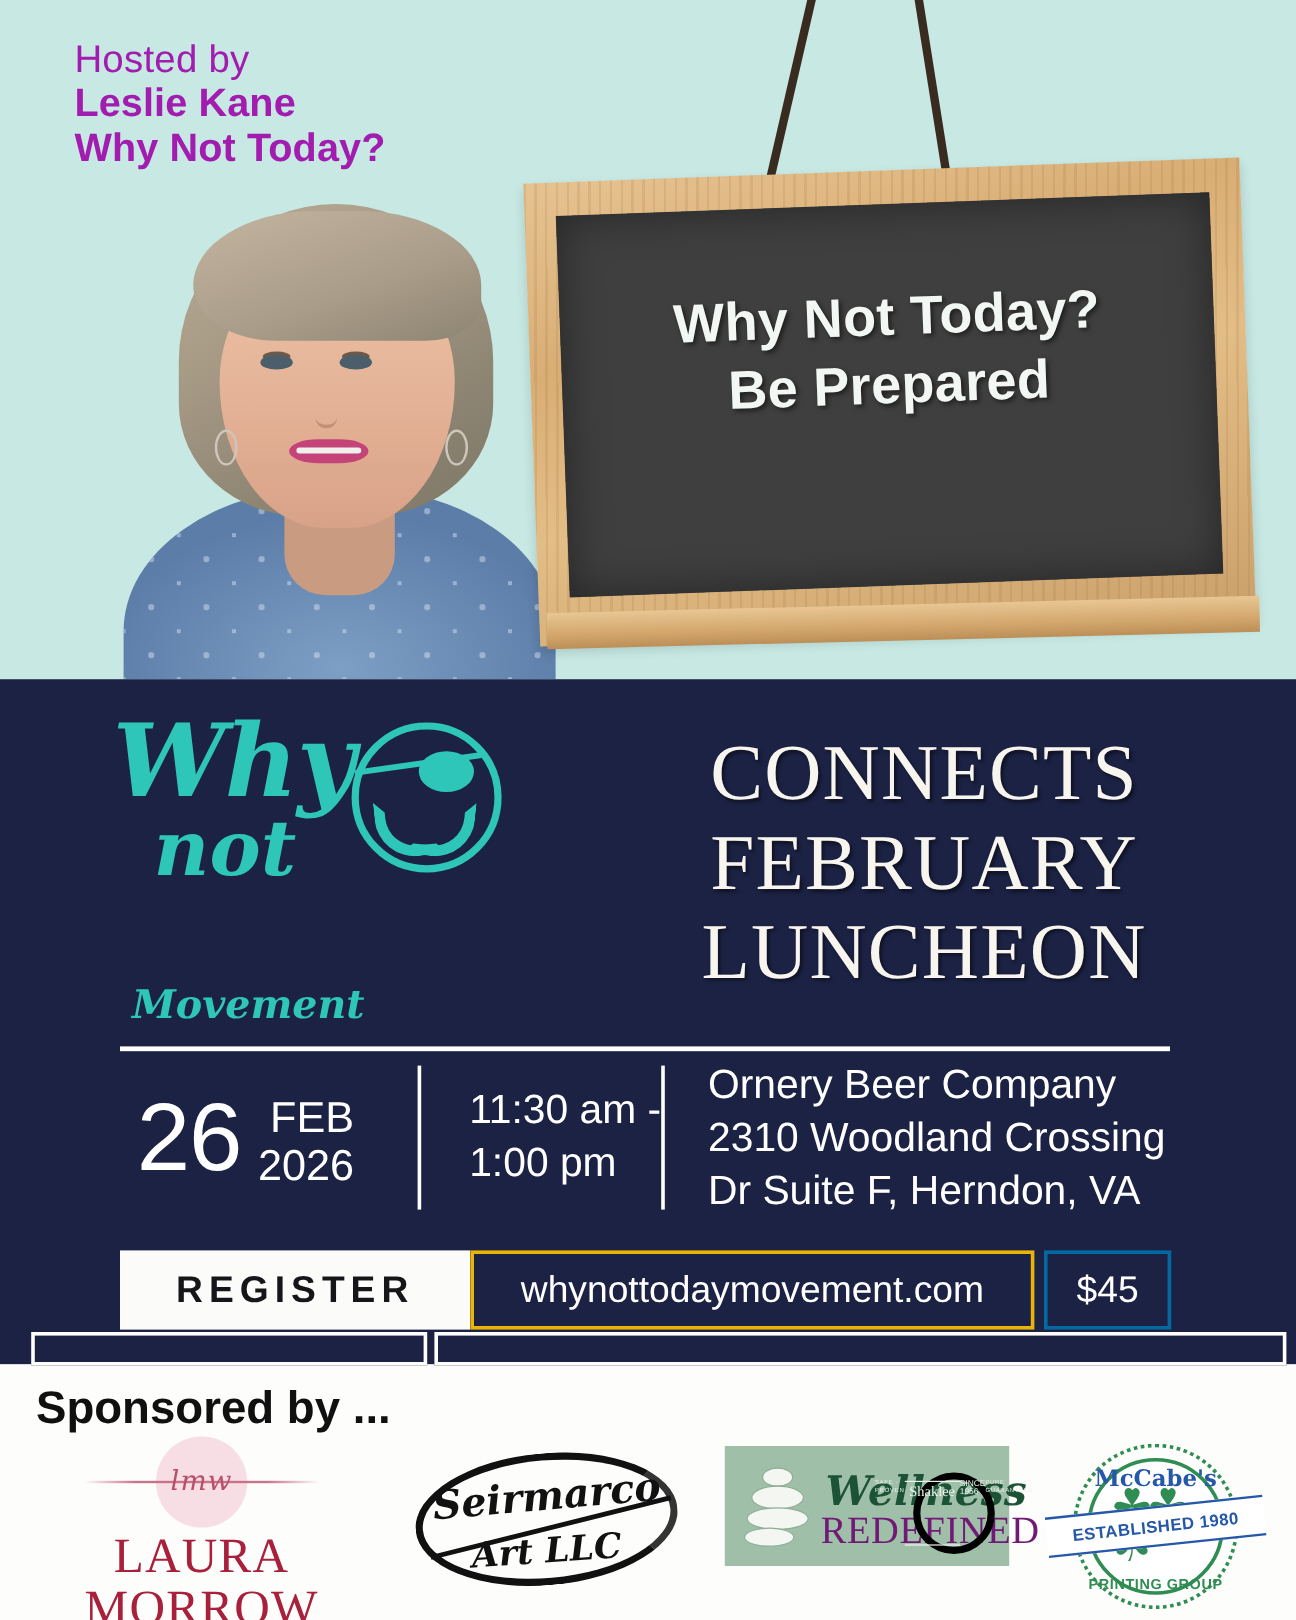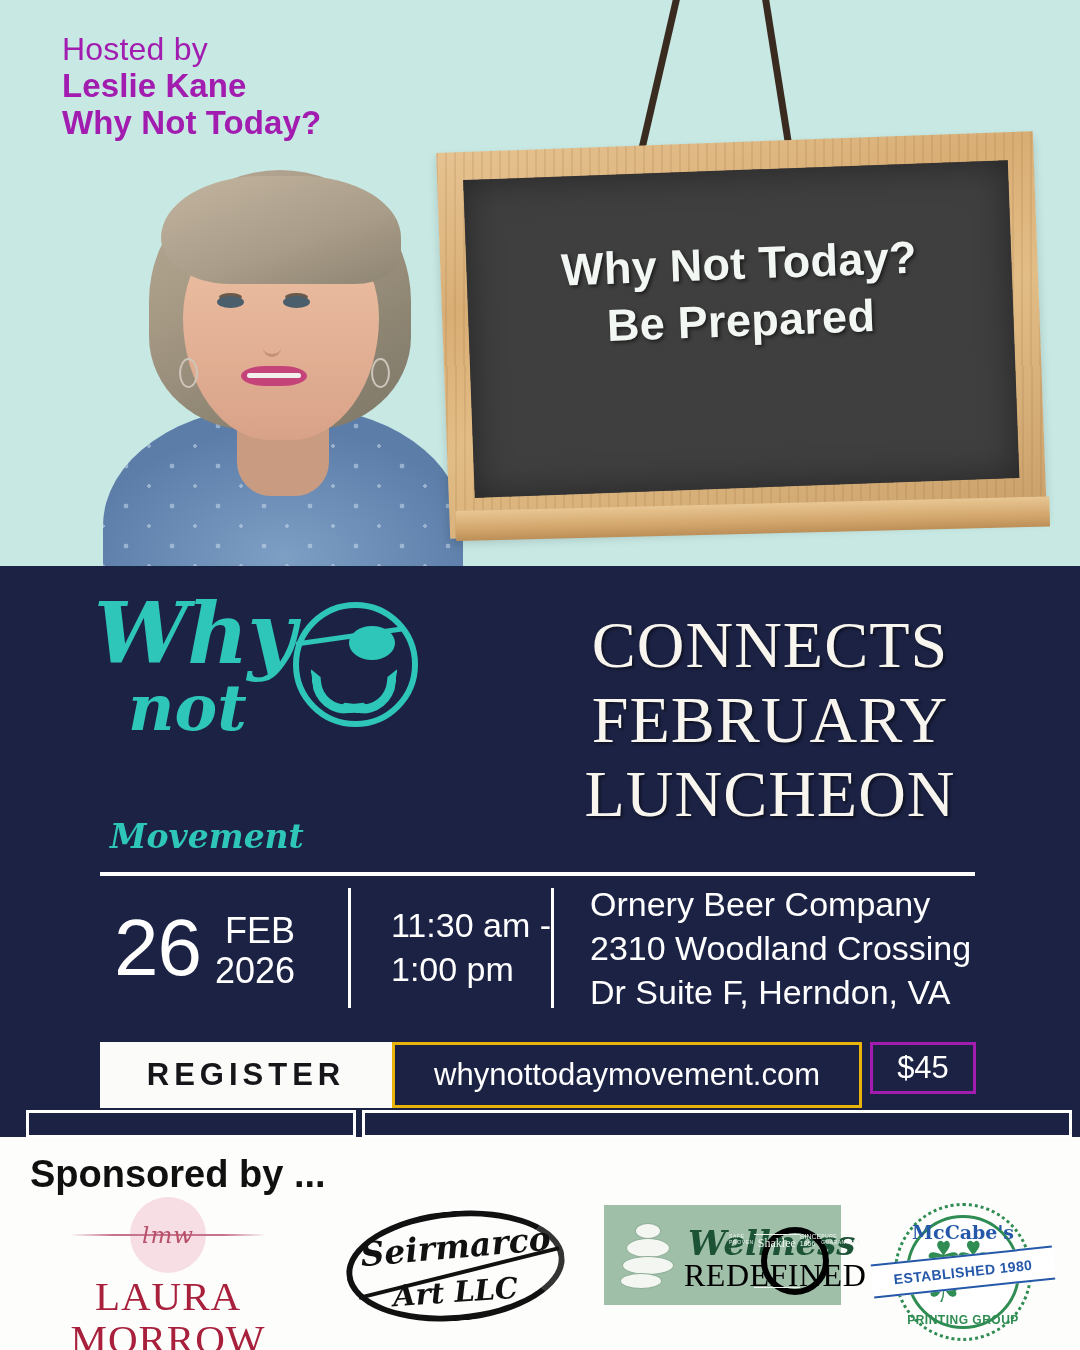--- a/index.html
+++ b/index.html
@@ -284,22 +284,22 @@
     position: absolute; left: 392px; top: 1042px;
     width: 470px; height: 66px;
     background: #1c2244; border: 3px solid #eab308;
     box-sizing: border-box;
     display: flex; align-items: center; justify-content: center;
     color: #ffffff; font-size: 31px;
     z-index: 3;
   }
   .reg-price {
     position: absolute; left: 870px; top: 1042px;
-    width: 106px; height: 52px;
-    background: #1c2244; border: 3px solid #a21caf;
+    width: 106px; height: 66px;
+    background: #1c2244; border: 3px solid #0369a1;
     box-sizing: border-box;
     display: flex; align-items: center; justify-content: center;
     color: #ffffff; font-size: 31px;
     z-index: 3;
   }
   .reg-underbar-l {
     position: absolute; left: 26px; top: 1110px;
     width: 330px; height: 28px;
     background: #1c2244; border: 3px solid #ffffff;
     box-sizing: border-box; z-index: 3;
@@ -393,21 +393,21 @@
   .wr-stone.s3 { left: 2px;  top: 33px; width: 50px; height: 17px; }
   .wr-stone.s4 { left: 0;    top: 50px; width: 40px; height: 14px; }
   .wr-word1 {
     position: absolute; left: 84px; top: 18px;
     font-family: "DejaVu Serif", serif; font-style: italic; font-weight: 700;
     font-size: 34px; color: #1c5236;
   }
   .wr-word2 {
     position: absolute; left: 80px; top: 52px;
     font-family: "Liberation Serif", serif;
-    font-size: 32px; color: #000000; letter-spacing: .5px;
+    font-size: 32px; color: #701a75; letter-spacing: .5px;
   }
   .wr-badge {
     position: absolute; right: 12px; top: 22px;
     width: 56px; height: 56px; border-radius: 50%;
     border: 6px solid #000000;
     display: flex; flex-direction: row;
     justify-content: center;
     color: #eef3ee;
   }
   .wr-badge-top { font-size: 5px; letter-spacing: .6px; }

